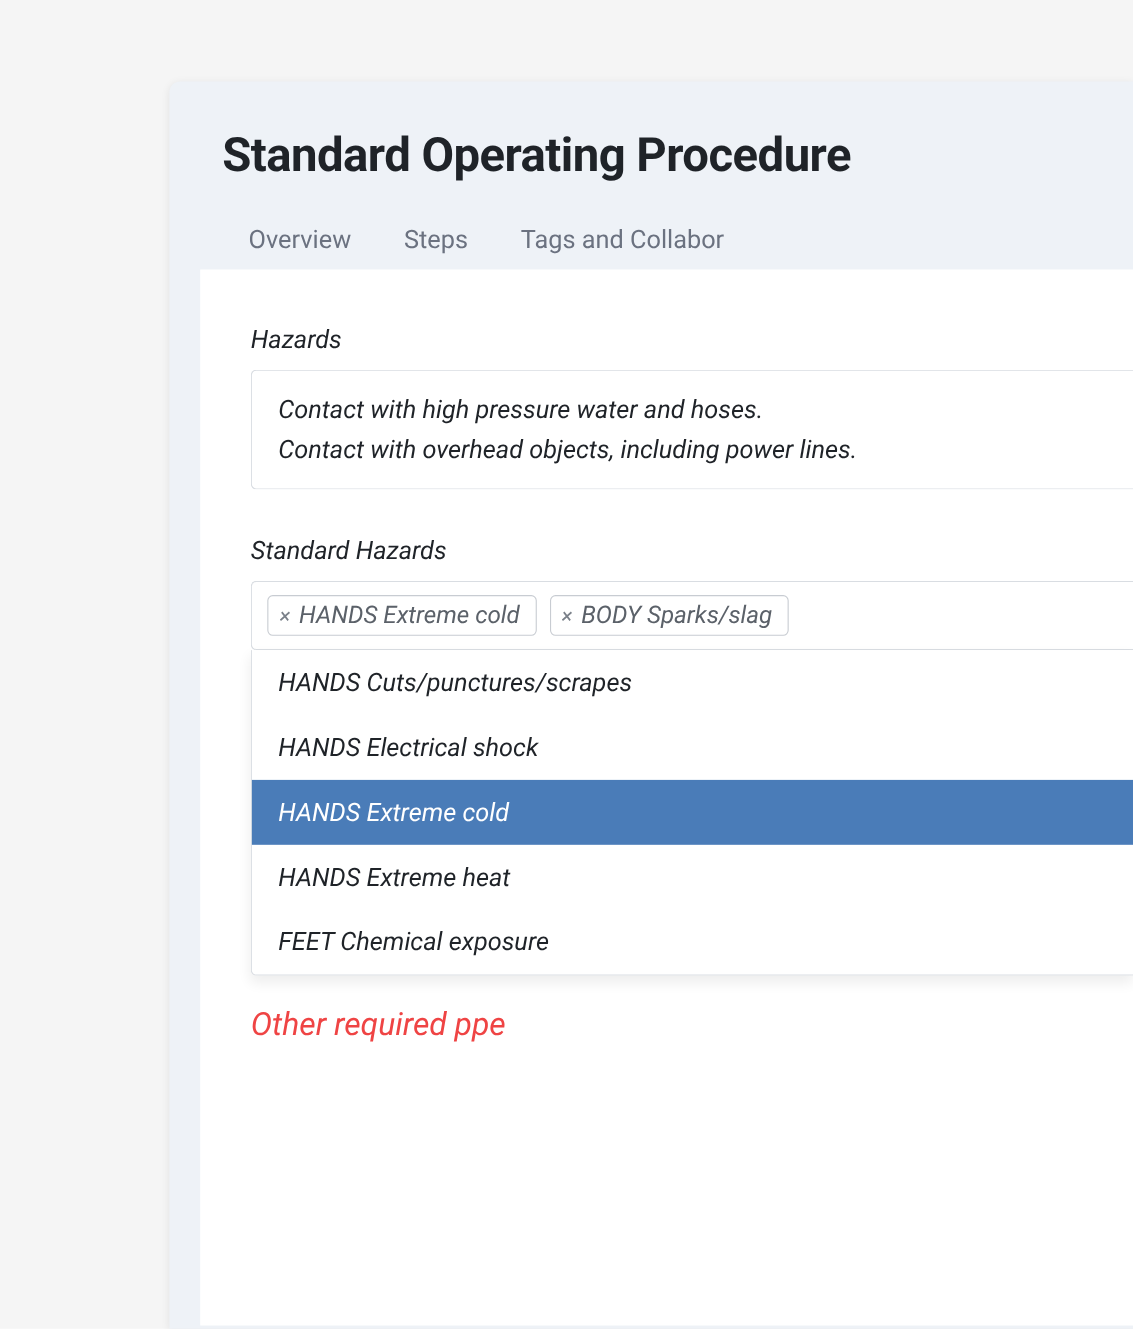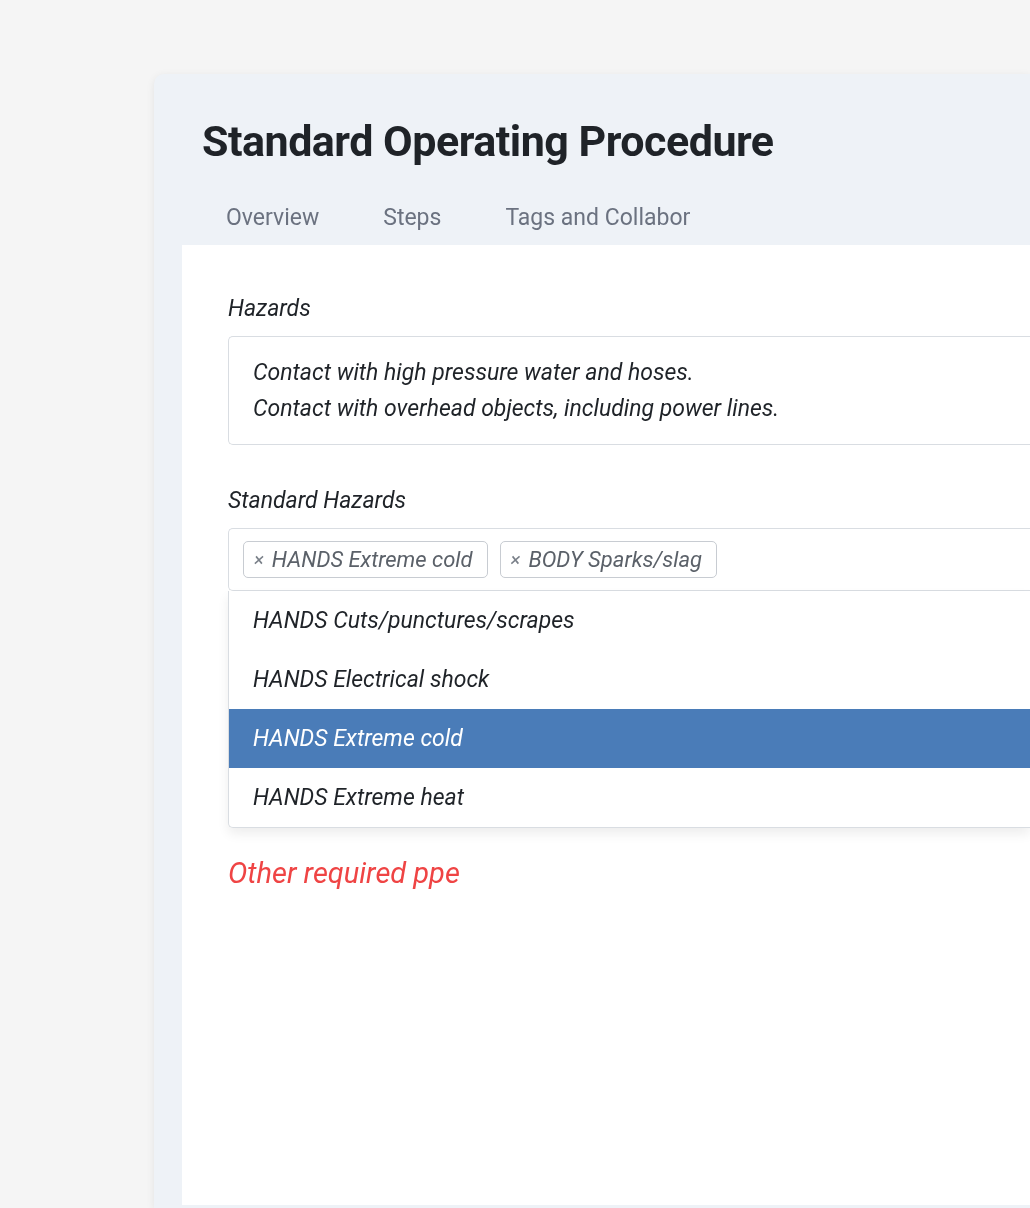--- a/index.html
+++ b/index.html
@@ -27,21 +27,21 @@
     .page-title {
       font-size: 43px;
       font-weight: 700;
       color: #1f2328;
       padding: 42px 48px 24px 48px;
       letter-spacing: -0.5px;
     }
     .tabs {
       display: flex;
       padding-left: 48px;
-      gap: 16px;
+      gap: 0;
     }
     .tab {
       padding: 14px 24px;
       font-size: 23px;
       color: #6b7280;
       cursor: pointer;
       border-radius: 6px 6px 0 0;
     }
     .tab.active {
       background: #ffffff;
@@ -161,19 +161,20 @@
           <span class="chip-x">×</span>
           <span>BODY Sparks/slag</span>
         </span>
       </div>
 
       <div class="dropdown-panel">
         <div class="dropdown-option">HANDS Cuts/punctures/scrapes</div>
         <div class="dropdown-option">HANDS Electrical shock</div>
         <div class="dropdown-option highlighted">HANDS Extreme cold</div>
         <div class="dropdown-option">HANDS Extreme heat</div>
+        <div class="dropdown-option">FEET Chemical exposure</div>
       </div>
     </div>
 
     <div class="truncated-label">Other required ppe</div>
 
   </div>
 </div>
 
 </body></html>

